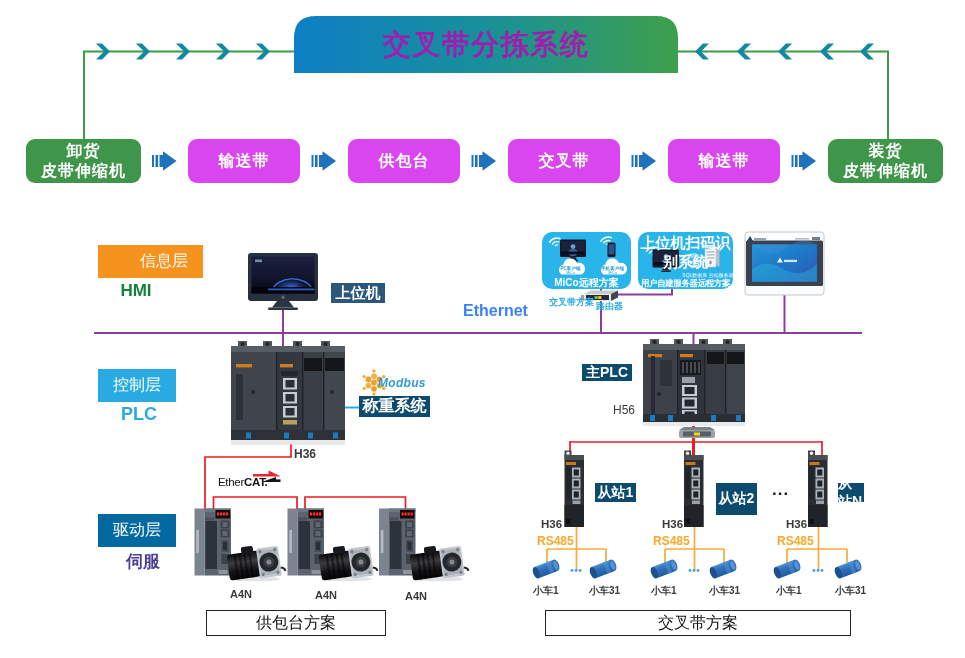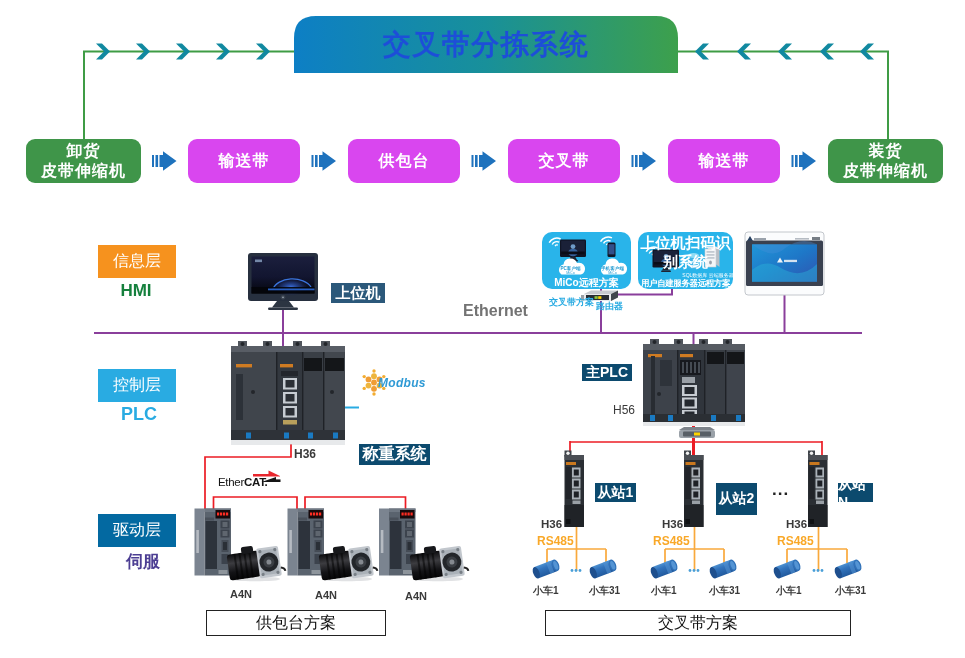--- a/index.html
+++ b/index.html
@@ -443,55 +443,55 @@
 </g>
     </defs>
 <use href="#cyl" transform="translate(546,569)"></use>
 <use href="#cyl" transform="translate(603,569)"></use>
 <use href="#cyl" transform="translate(664,569)"></use>
 <use href="#cyl" transform="translate(723,569)"></use>
 <use href="#cyl" transform="translate(787,569)"></use>
 <use href="#cyl" transform="translate(848,569)"></use>
 </svg>
 
-<div class="abs" style="left:294px;top:16px;width:384px;height:57px;display:flex;align-items:center;justify-content:center;color:#1d4ed8;font-weight:bold;font-size:28px;letter-spacing:1.5px;">交叉带分拣系统</div>
+<div class="abs" style="left:294px;top:16px;width:384px;height:57px;display:flex;align-items:center;justify-content:center;color:#a21caf;font-weight:bold;font-size:28px;letter-spacing:1.5px;">交叉带分拣系统</div>
 
 <div class="flowbox green" style="left:26px;width:115px;">卸货<br>皮带伸缩机</div>
 <div class="flowbox blue" style="left:188px;width:112px;">输送带</div>
 <div class="flowbox blue" style="left:348px;width:112px;">供包台</div>
 <div class="flowbox blue" style="left:508px;width:112px;">交叉带</div>
 <div class="flowbox blue" style="left:668px;width:112px;">输送带</div>
 <div class="flowbox green" style="left:828px;width:115px;">装货<br>皮带伸缩机</div>
 
-<div class="layerbox" style="left:98px;top:245px;background:#f6921e;">信息层</div>
+<div class="layerbox" style="left:98px;top:245px;background:#f6921e;padding-left:27px;">信息层</div>
 <div class="lay2" style="left:97px;top:281px;width:78px;color:#15803d;">HMI</div>
 <div class="layerbox" style="left:98px;top:369px;background:#29abe2;">控制层</div>
 <div class="lay2" style="left:100px;top:404px;width:78px;color:#29abe2;font-size:18px;">PLC</div>
 <div class="layerbox" style="left:98px;top:514px;background:#0369a1;">驱动层</div>
 <div class="lay2" style="left:104px;top:550px;width:78px;color:#4c3e93;">伺服</div>
 
 <div class="navlabel" style="left:331px;top:283px;width:54px;height:20px;font-size:15px;background:#2b587a;">上位机</div>
-<div class="navlabel" style="left:359px;top:396px;width:71px;height:21px;font-size:16px;margin-top:48px;">称重系统</div>
+<div class="navlabel" style="left:359px;top:396px;width:71px;height:21px;font-size:16px;">称重系统</div>
 <div class="navlabel" style="left:582px;top:364px;width:50px;height:17px;font-size:14px;">主PLC</div>
 <div class="navlabel" style="left:595px;top:483px;width:41px;height:19px;font-size:14px;">从站1</div>
 <div class="navlabel" style="left:716px;top:483px;width:41px;height:32px;font-size:14px;">从站2</div>
-<div class="navlabel" style="left:838px;top:483px;width:35px;height:19px;font-size:14px;">从站N</div>
+<div class="navlabel" style="left:838px;top:483px;width:26px;height:19px;font-size:14px;">从站N</div>
 
 <div class="abs" style="left:542px;top:275.5px;width:89px;text-align:center;color:#fff;font-weight:bold;font-size:10px;">MiCo远程方案</div>
 <div class="abs" style="left:638px;top:234px;width:95px;text-align:center;color:#fff;font-weight:bold;font-size:15px;">上位机扫码识别系统</div>
 <div class="abs" style="left:682px;top:271.5px;width:52px;text-align:center;color:#fff;font-size:5px;white-space:nowrap;">SQL数据库 云端服务器</div>
 <div class="abs" style="left:638px;top:277.5px;width:95px;text-align:center;color:#fff;font-weight:bold;font-size:8.5px;letter-spacing:-0.4px;white-space:nowrap;">用户自建服务器远程方案</div>
 <div class="small" style="left:294px;top:447px;">H36</div>
 <div class="small" style="left:613px;top:403px;font-weight:500;">H56</div>
 <div class="small" style="left:541px;top:518px;font-size:11.5px;">H36</div>
 <div class="small" style="left:662px;top:518px;font-size:11.5px;">H36</div>
 <div class="small" style="left:786px;top:518px;font-size:11.5px;">H36</div>
 <div class="abs" style="left:772px;top:480px;font-weight:bold;font-size:17px;color:#222;letter-spacing:1px;">...</div>
 
-<div class="abs" style="left:463px;top:302px;font-weight:bold;font-size:16px;color:#737373;">Ethernet</div>
+<div class="abs" style="left:463px;top:302px;font-weight:bold;font-size:16px;color:#3b82f6;">Ethernet</div>
 <div class="abs" style="left:549px;top:295.5px;font-weight:bold;font-size:9px;color:#29abe2;">交叉带方案</div>
 <div class="abs" style="left:596px;top:300px;font-weight:bold;font-size:9px;color:#29abe2;">路由器</div>
 
 <div class="abs" style="left:537px;top:534px;font-weight:bold;font-size:12px;color:#f9a828;">RS485</div>
 <div class="abs" style="left:653px;top:534px;font-weight:bold;font-size:12px;color:#f9a828;">RS485</div>
 <div class="abs" style="left:777px;top:534px;font-weight:bold;font-size:12px;color:#f9a828;">RS485</div>
 
 <div class="small" style="left:230px;top:588px;font-size:11px;">A4N</div>
 <div class="small" style="left:315px;top:589px;font-size:11px;">A4N</div>
 <div class="small" style="left:405px;top:590px;font-size:11px;">A4N</div>

